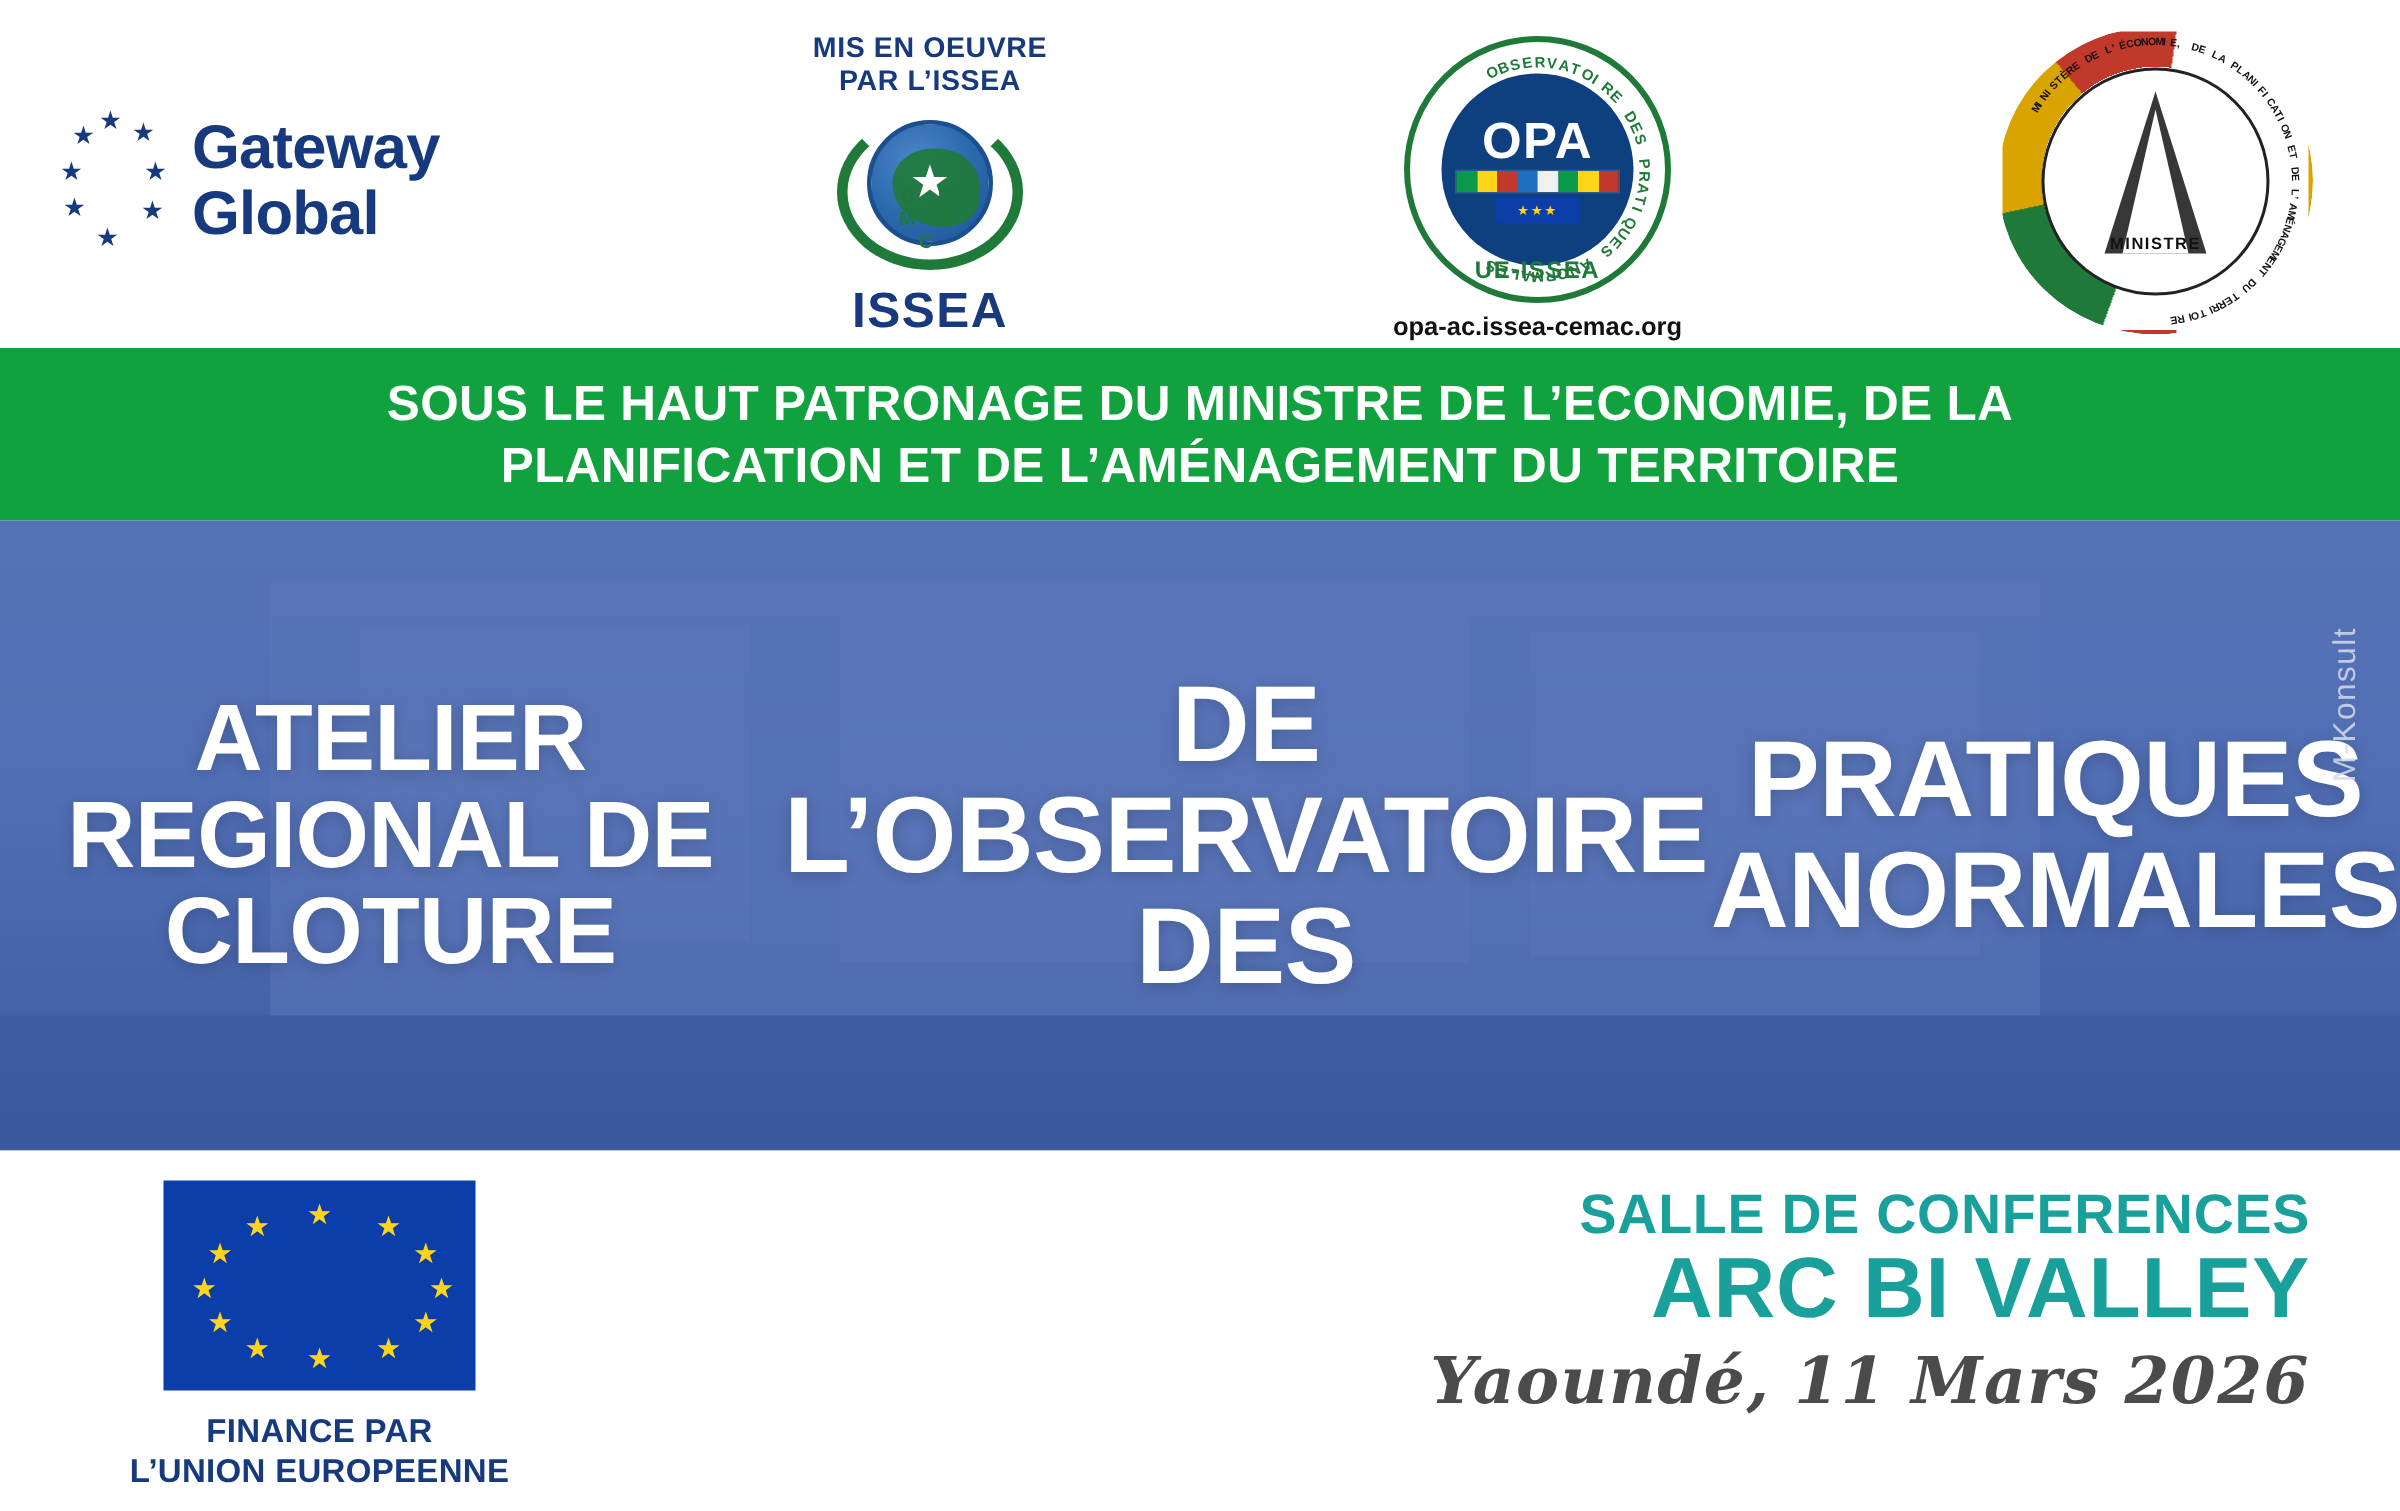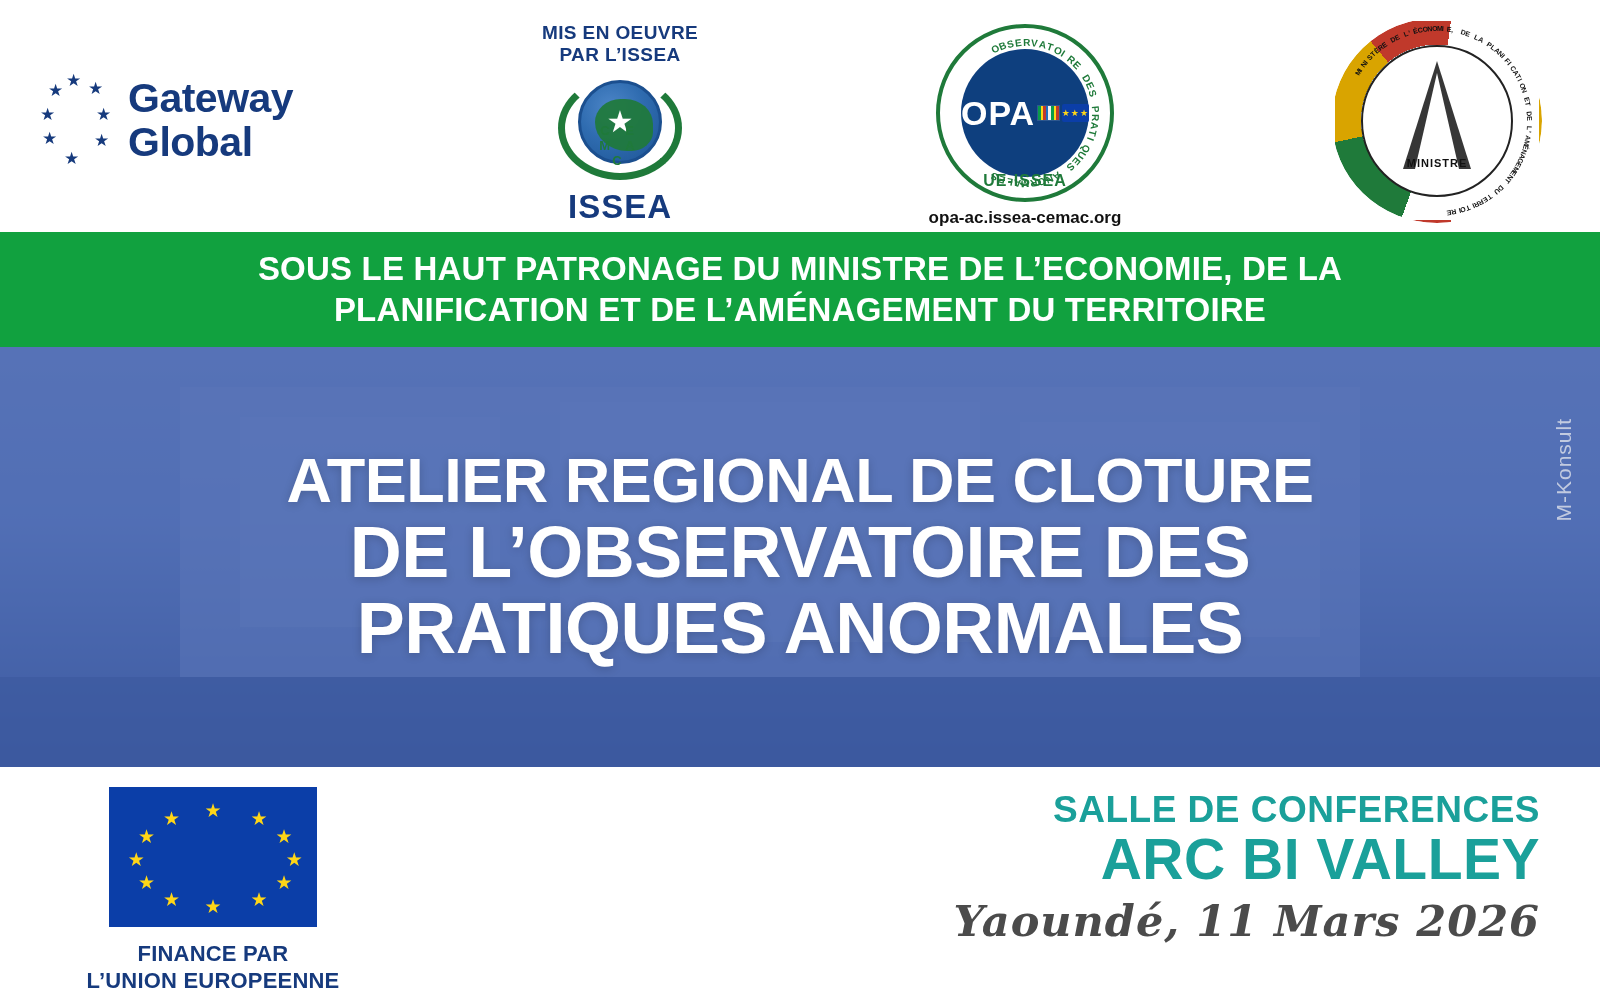--- a/index.html
+++ b/index.html
@@ -105,21 +105,21 @@
   }
   .opa-ring-text span {
     position: absolute; left: 50%; top: 50%;
     transform-origin: 0 0;
     white-space: nowrap;
   }
   .opa-inner {
     position: absolute; left: 50%; top: 50%; transform: translate(-50%,-50%);
     width: 128px; height: 128px; border-radius: 50%;
     background: #0e3f7e;
-    display: flex; flex-direction: row; align-items: center; justify-content: center;
+    display: flex; flex-direction: column; align-items: center; justify-content: center;
     gap: 2px;
   }
   .opa-letters {
     color: #ffffff; font-weight: bold; font-size: 34px; line-height: 1; letter-spacing: 1px;
   }
   .opa-flags {
     display: flex; width: 110px; height: 16px; border: 1px solid #ffffff22;
   }
   .opa-flags i { flex: 1; height: 100%; display: block; }
   .opa-ue {
@@ -206,21 +206,21 @@
   }
   .bld {
     position: absolute; background: rgba(255,255,255,.75);
   }
   .hero-tint {
     position: absolute; inset: 0;
     background: rgba(49,82,166,0.80);
   }
   .hero-titles {
     position: absolute; left: 0; top: 0; width: 1600px; height: 420px;
-    display: flex; flex-direction: column; align-items: center; justify-content: center;
+    display: flex; flex-direction: row; align-items: center; justify-content: center;
     gap: 2px;
   }
   .hero-titles div {
     color: #ffffff; font-weight: bold; line-height: 1.03;
     letter-spacing: -0.5px; text-align: center;
     text-shadow: 0 2px 10px rgba(0,0,0,.18);
   }
   .t1 { font-size: 63px; }
   .t2 { font-size: 72px; }
   .t3 { font-size: 72px; }

